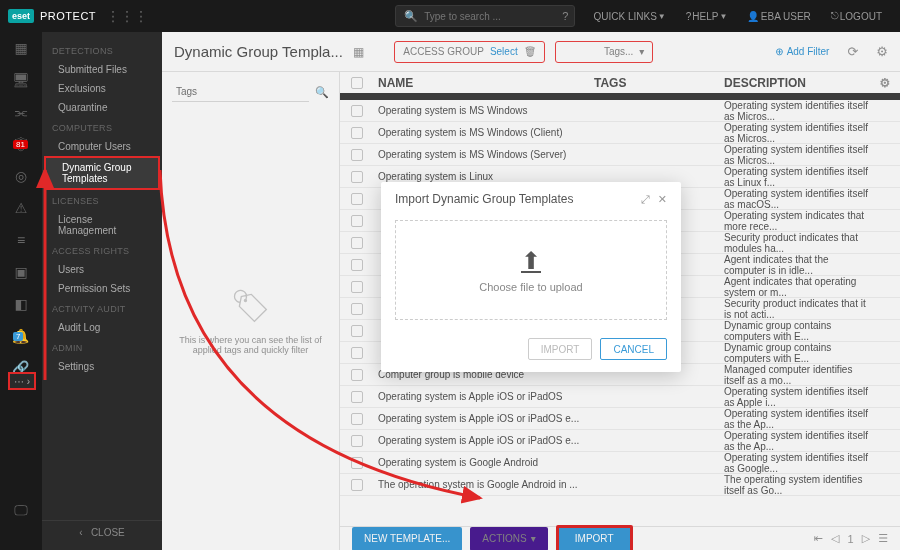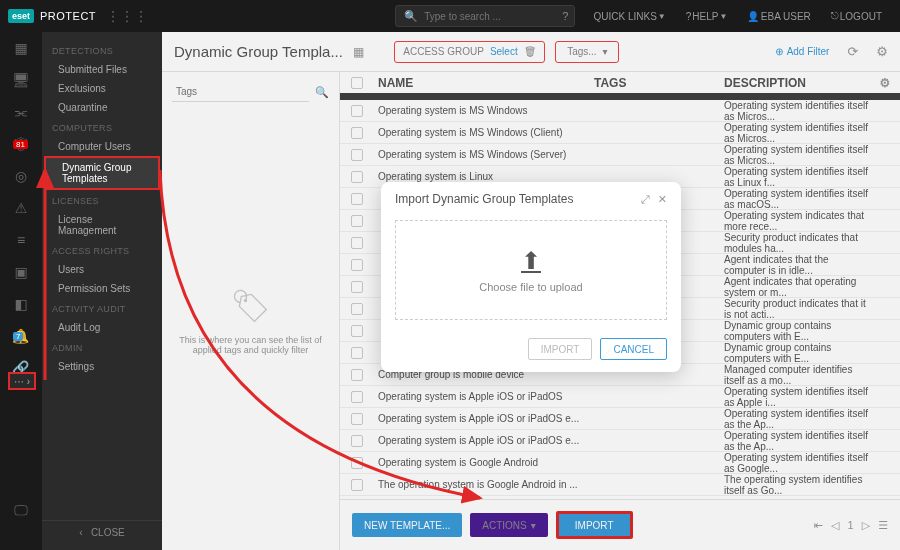--- a/index.html
+++ b/index.html
@@ -40,28 +40,28 @@
 .tablewrap{flex:1;display:flex;flex-direction:column;overflow:hidden}
 .thead{display:flex;align-items:center;height:28px;border-bottom:7px solid #404040;font-size:12px;color:#555;font-weight:bold}
 .cchk{width:34px;display:flex;justify-content:center}
 .cname{width:220px;padding-left:4px}
 .ctags{width:130px}
 .cdesc{flex:1}
 .cgear{width:30px;text-align:center;color:#999;cursor:pointer}
 .tbody{flex:1;overflow-y:auto}
 .trow{display:flex;align-items:center;height:22px;border-bottom:1px solid #f0f0f0;font-size:10px;color:#555}
 .chk{width:12px;height:12px;border:1px solid #ccc;border-radius:2px;background:#fff}
-.footer{height:51px;border-top:1px solid #e5e5e5;display:flex;align-items:center;padding:0 12px;gap:8px}
+.footer{height:24px;border-top:1px solid #e5e5e5;display:flex;align-items:center;padding:0 12px;gap:8px}
 .btn{height:24px;padding:0 12px;border:none;border-radius:2px;font-size:10px;cursor:pointer;display:flex;align-items:center;gap:4px}
 .btn.primary{background:#3a9bd8;color:#fff}
 .btn.disabled{background:#4c1d95;color:#888}
 .btn.import{background:#3a9bd8;color:#fff;border:3px solid #e02828;padding:0 16px;height:28px}
 .footer .pager{margin-left:auto;color:#999;font-size:11px;display:flex;gap:8px;align-items:center}
 .modal-back{position:absolute;inset:0;background:rgba(0,0,0,.05);display:flex;align-items:flex-start;justify-content:center;padding-top:150px;z-index:10}
-.modal{width:300px;background:#fff;box-shadow:0 4px 20px rgba(0,0,0,.2);border-radius:8px}
+.modal{width:300px;background:#fff;box-shadow:0 4px 20px rgba(0,0,0,.2);border-radius:2px}
 .modal-h{display:flex;align-items:center;padding:10px 14px;font-size:12px;color:#555}
 .modal-h .sp{flex:1}
 .modal-h .mic{color:#999;cursor:pointer;margin-left:8px;font-size:11px}
 .drop{margin:4px 14px 10px;border:1px dashed #ccc;height:100px;display:flex;flex-direction:column;align-items:center;justify-content:center;gap:8px;color:#888}
 .drop .up{font-size:24px;color:#555}
 .modal-f{display:flex;justify-content:flex-end;gap:8px;padding:8px 14px 12px}
 .mbtn{height:22px;padding:0 12px;border:1px solid #ccc;background:#fff;border-radius:2px;font-size:10px;cursor:pointer}
 .mbtn.dis{color:#bbb}
 .mbtn.cancel{color:#3a9bd8;border-color:#3a9bd8}
 svg.arrow{position:absolute;inset:0;pointer-events:none;z-index:20}
@@ -141,21 +141,21 @@
   <div class="main">
     <div class="mhead">
       <span class="mtitle">Dynamic Group Templa...</span>
       <span class="ico">▦</span>
       <div style="width:10px"></div>
       <div class="pill">
         <span>ACCESS GROUP</span>
         <span class="sel">Select</span>
         <span>🗑</span>
       </div>
-      <div class="pill" style="width:64px;justify-content:center">
+      <div class="pill" style="width:98px;justify-content:flex-end">
         <span>Tags...</span>
         <span>▾</span>
       </div>
       <div class="addf">
           <span>⊕</span>
           <span>Add Filter</span>
         </div>
       <span class="gear">⟳</span>
       <span class="gear">⚙</span>
     </div>

